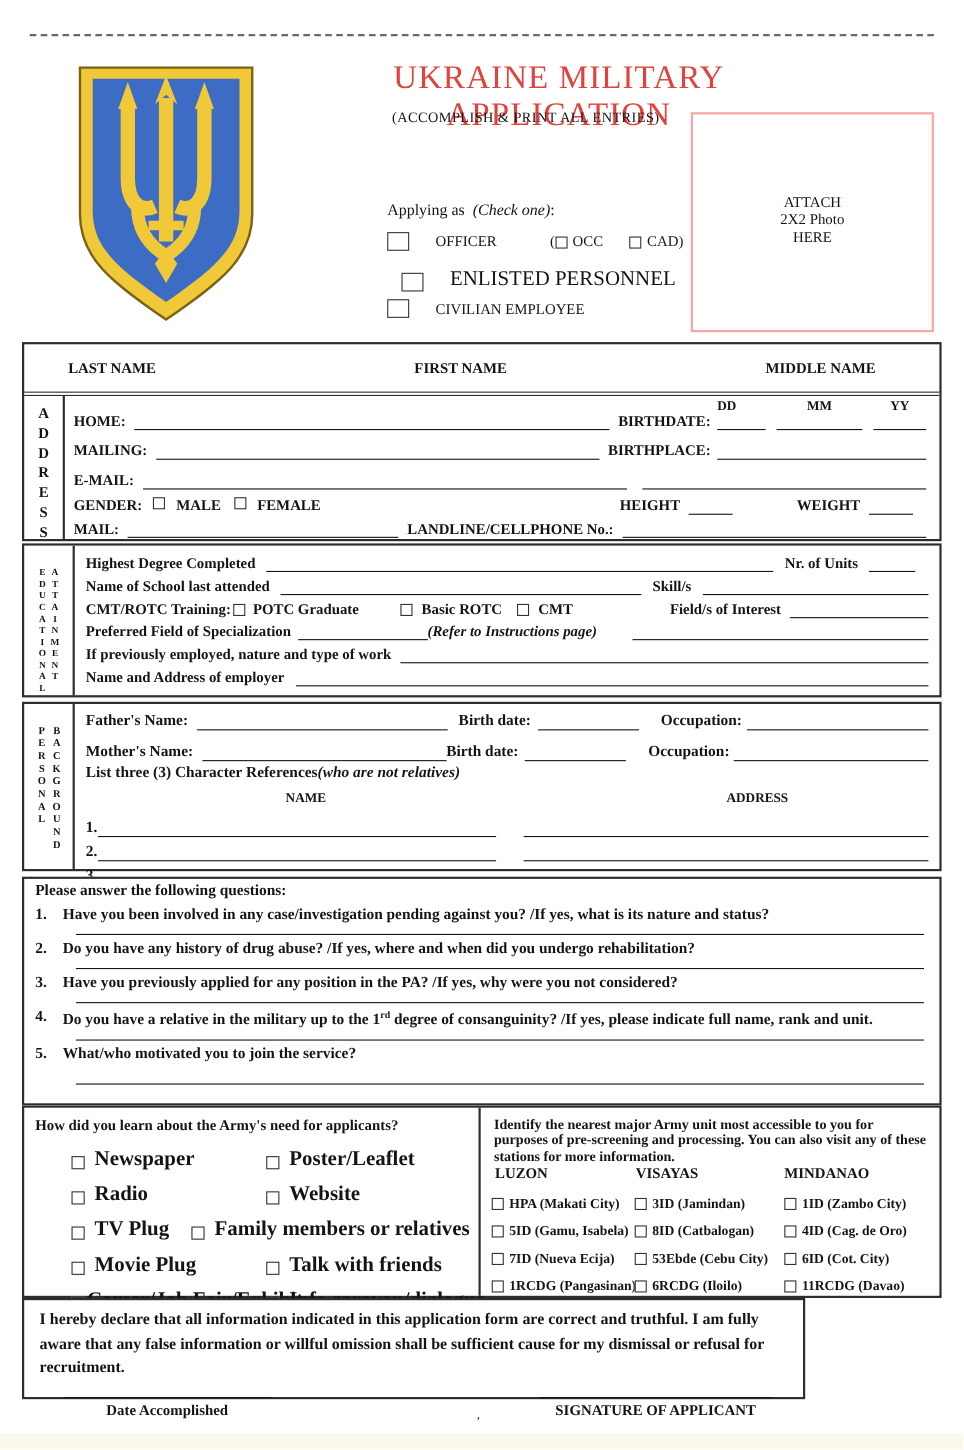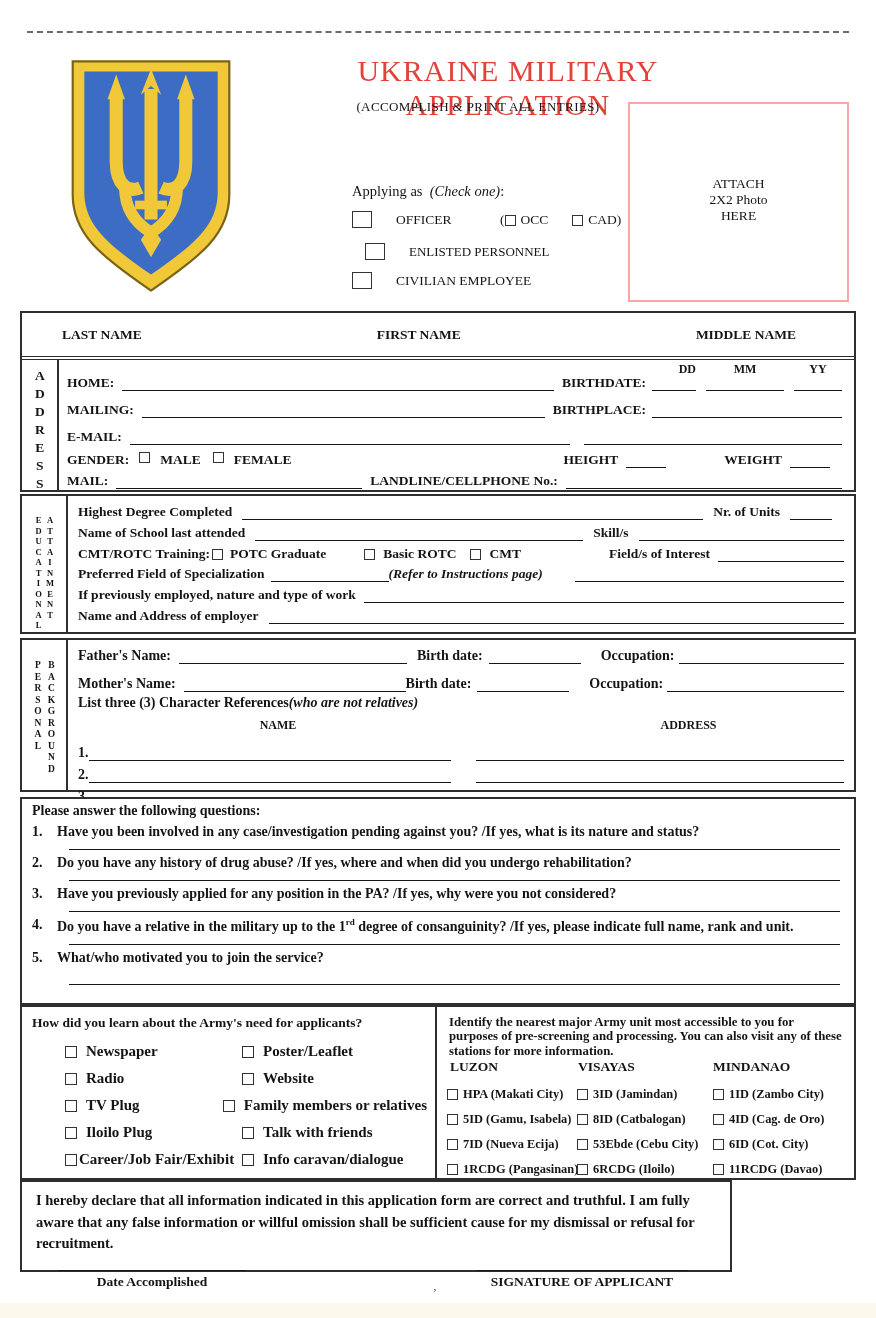--- a/index.html
+++ b/index.html
@@ -32,21 +32,21 @@
   .namerow{height:43px;border-bottom:4px double #2e2e2e;display:flex;align-items:center;
            font-weight:bold;font-size:13.5px;}
   .addr-row{position:absolute;left:45px;right:12px;display:flex;align-items:flex-end;
             white-space:nowrap;font-weight:bold;font-size:13.5px;height:17px;}
   .content{position:absolute;left:48px;top:0;right:0;bottom:0;padding:3px 10px 3px 8px;
            display:flex;flex-direction:column;justify-content:space-evenly;font-weight:bold;font-size:13.5px;}
   .qintro,.q{font-weight:bold;font-size:14px;}
   .q{display:flex;margin-top:5px;}
   .qn{width:25px;flex:none;}
   .al{height:0;border-bottom:1.4px solid #151515;margin:9px 6px 1px 37px;}
-  .lrow{display:flex;align-items:flex-end;white-space:nowrap;font-weight:bold;font-size:15px;
+  .lrow{display:flex;align-items:flex-end;white-space:nowrap;font-weight:bold;font-size:19px;
         margin-top:10px;padding-left:33px;}
   .lc1{width:177px;display:flex;align-items:flex-end;}
   .lc2{flex:1;display:flex;align-items:flex-end;}
   .lrow .cb{margin-right:9px;}
   .uintro{font-weight:bold;font-size:12.8px;line-height:14.4px;padding:2px 2px 0 2px;}
   .uregions{display:flex;font-weight:bold;font-size:13.5px;margin-top:1px;padding-left:3px;white-space:nowrap;}
   .urow{display:flex;align-items:flex-end;white-space:nowrap;font-weight:bold;font-size:12.4px;
         margin-top:10px;}
   .ucell{display:flex;align-items:flex-end;}
   .ucell .cb{margin-right:5px;}
@@ -98,41 +98,41 @@
   <div class="abs row" style="left:352px;top:211px;right:20px;font-size:13.5px;">
     <span class="cb lg"></span>
     <span style="margin-left:24px;width:104px;">OFFICER</span>
     <span>(</span>
     <span class="cb sm"></span>
     <span style="margin-left:5px;">OCC</span>
     <span class="cb sm" style="margin-left:24px;"></span>
     <span style="margin-left:5px;">CAD</span>
     <span>)</span>
   </div>
-  <div class="abs row" style="left:352px;top:243px;font-size:13px;padding-left:13px;">
+  <div class="abs row" style="left:352px;top:243px;font-size:19px;padding-left:13px;">
     <span class="cb lg"></span>
     <span style="margin-left:24px;">ENLISTED PERSONNEL</span>
   </div>
   <div class="abs row" style="left:352px;top:272px;font-size:13.5px;">
     <span class="cb lg"></span>
     <span style="margin-left:24px;">CIVILIAN EMPLOYEE</span>
   </div>
 
   <div class="box" style="left:20px;top:311px;width:836px;height:181px;">
     <div class="namerow">
       <span style="margin-left:40px;">LAST NAME</span>
       <span style="flex:1;text-align:center;">FIRST NAME</span>
       <span style="margin-right:58px;">MIDDLE NAME</span>
     </div>
     <div class="vcell" style="top:47px;width:37px;">
       <span class="vword" style="font-size:13.5px;letter-spacing:3px;margin-top:8px;">ADDRESS</span>
     </div>
     <div class="addr-row" style="top:47px;font-size:12px;">
       <span class="fl"></span>
-      <span style="width:44px;text-align:right;">DD</span>
+      <span style="width:44px;text-align:left;">DD</span>
       <span style="width:10px;"></span>
       <span style="width:78px;text-align:center;">MM</span>
       <span style="width:10px;"></span>
       <span style="width:48px;text-align:center;">YY</span>
     </div>
     <div class="addr-row" style="top:61px;">
       <span>HOME:</span>
       <span class="ln fl" style="margin:0 8px;"></span>
       <span>BIRTHDATE:</span>
       <span class="ln" style="width:44px;margin-left:6px;"></span>
@@ -327,21 +327,21 @@
             <span>TV Plug</span>
           </span>
         <span class="lc2">
             <span class="cb"></span>
             <span>Family members or relatives</span>
           </span>
       </div>
       <div class="lrow">
         <span class="lc1">
             <span class="cb"></span>
-            <span>Iloilo Plug</span>
+            <span>Movie Plug</span>
           </span>
         <span class="lc2">
             <span class="cb"></span>
             <span>Talk with friends</span>
           </span>
       </div>
       <div class="lrow">
         <span class="lc1">
             <span class="cb" style="margin-right:2px;"></span>
             <span>Career/Job Fair/Exhibit</span>
@@ -422,21 +422,21 @@
             <span>6RCDG (Iloilo)</span>
           </span>
         <span class="ucell">
             <span class="cb sm"></span>
             <span>11RCDG (Davao)</span>
           </span>
       </div>
     </div>
   </div>
 
-  <div class="box" style="left:20px;top:1180px;width:712px;height:92px;padding:8px 14px 0 14px;">
+  <div class="box" style="left:20px;top:1180px;width:712px;height:92px;padding:8px 0 0 14px;">
     <div class="decl">I hereby declare that all information indicated in this application form are correct and truthful.  I am fully aware that any false information or willful omission shall be sufficient cause for my dismissal or refusal for recruitment.</div>
     <div class="sigrow">
       <div class="sigblock" style="width:188px;margin-left:22px;">
         <div class="sigline"></div>
         <div>Date Accomplished</div>
       </div>
       <div class="sigblock" style="width:212px;margin-right:28px;">
         <div class="sigline"></div>
         <div>SIGNATURE OF APPLICANT</div>
       </div>

